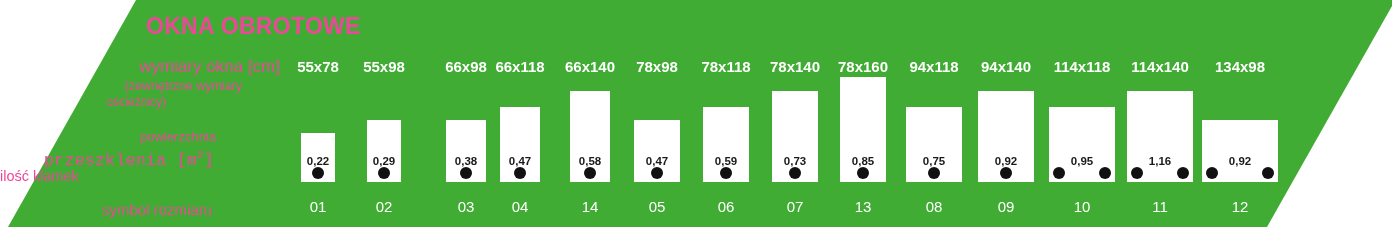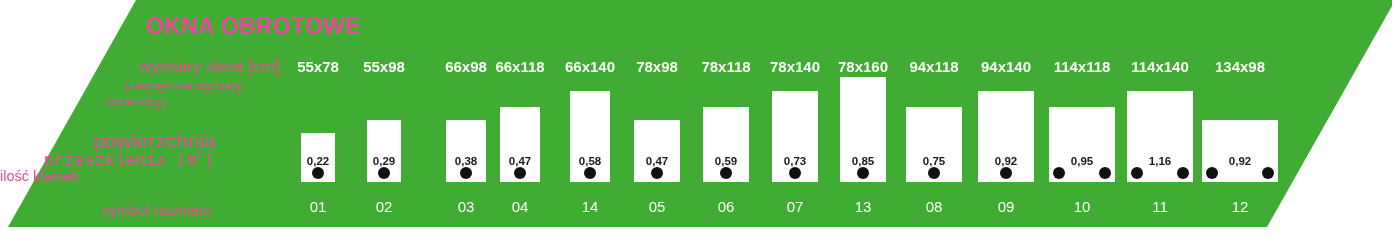--- a/index.html
+++ b/index.html
@@ -12,21 +12,21 @@
     background:#41ac33;
     clip-path:polygon(136px 0px, 1392px 0px, 1392px 6px, 1267px 227px, 8px 227px);
   }
 
   
   .lbl{position:absolute;color:#ec4899;white-space:nowrap;}
   #title{left:146px;top:13px;font-size:23px;font-weight:bold;letter-spacing:.3px;}
   #lbl-dim{left:0px;top:57px;width:280px;text-align:right;font-size:17px;}
   #lbl-dim-sub1{left:0px;top:79px;width:242px;text-align:right;font-size:12.5px;}
   #lbl-dim-sub2{left:0px;top:95px;width:166px;text-align:right;font-size:12px;}
-  #lbl-area1{left:0px;top:129px;width:216px;text-align:right;font-size:21px;}
+  #lbl-area1{left:0px;top:129px;width:216px;text-align:right;font-size:13px;}
   #lbl-area2{left:0px;top:148px;width:214px;text-align:right;font-size:17px;font-family:Liberation Mono, monospace;}
   #lbl-handles{left:0px;top:168px;width:196px;text-align:left;font-size:14.5px;}
   #lbl-symbol{left:0px;top:201px;width:212px;text-align:right;font-size:15px;}
   .sup{font-size:.68em;vertical-align:super;}
 
   
   #cols{position:absolute;left:0;top:0;width:1400px;height:241px;}
   .col{position:absolute;top:0;height:241px;}
 
   .hdr{

